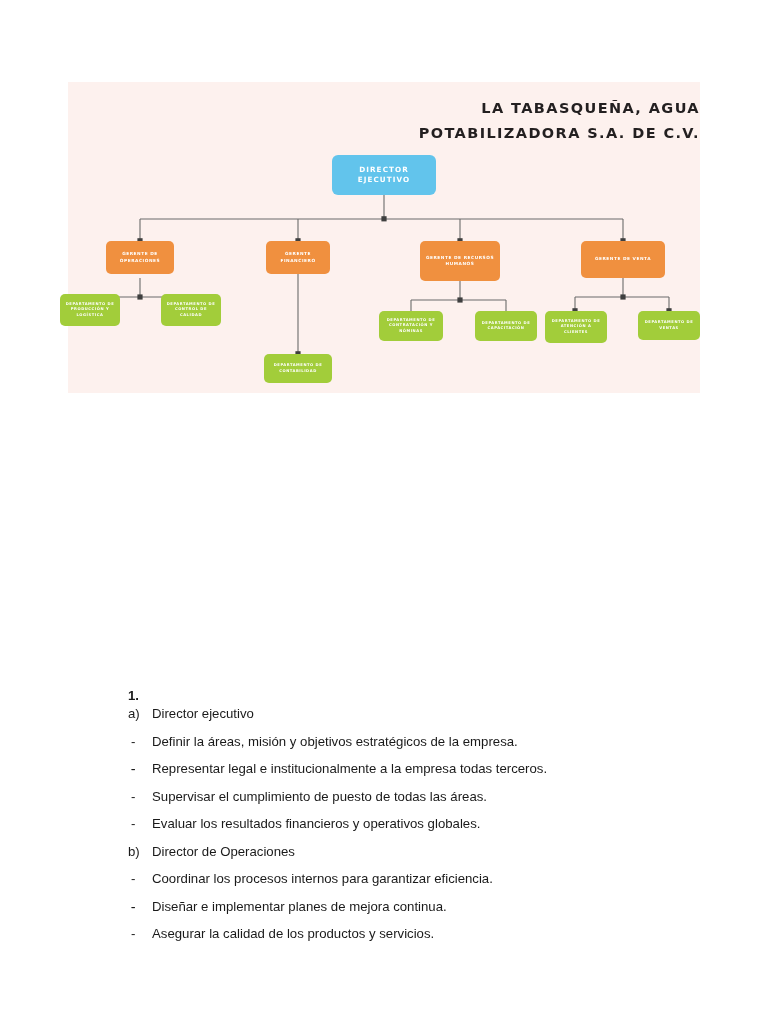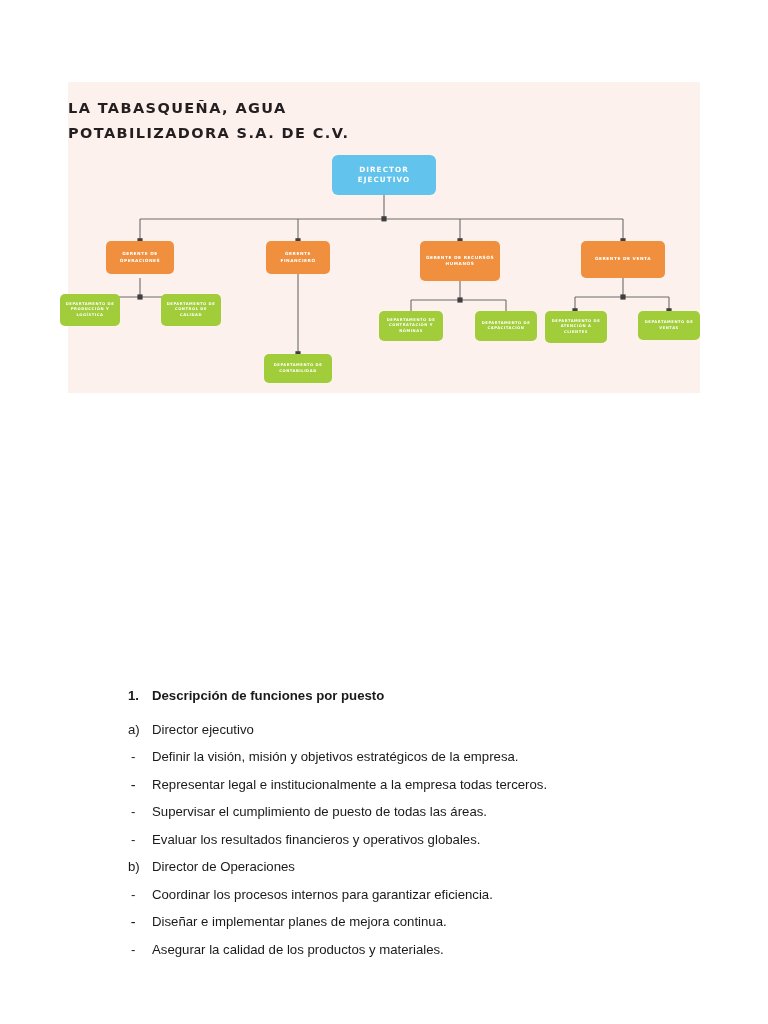--- a/index.html
+++ b/index.html
@@ -25,21 +25,21 @@
     width: 632px;
     height: 311px;
     background: #fdf1ee;
   }
 
   .org-title {
     position: absolute;
     left: 0;
     top: 14px;
     width: 100%;
-    text-align: left;
+    text-align: right;
     font-family: "DejaVu Sans", sans-serif;
     font-size: 14.5px;
     font-weight: bold;
     letter-spacing: 1.4px;
     line-height: 1.75;
     color: #231f20;
   }
   .org-title span { display: block; }
 
   
@@ -191,30 +191,29 @@
   <div class="node node-dept" style="left:407px; top:229px; width:62px; height:30px;">DEPARTAMENTO DE CAPACITACIÓN</div>
   <div class="node node-dept" style="left:477px; top:229px; width:62px; height:32px;">DEPARTAMENTO DE ATENCIÓN A CLIENTES</div>
   <div class="node node-dept" style="left:570px; top:229px; width:62px; height:29px;">DEPARTAMENTO DE VENTAS</div>
 
 </section>
 
 <section class="doc">
 
   <div class="doc-heading">
     <span class="marker">1.</span>
-    <span>Descripción de funciones por puesto</span>
   </div>
 
   <div class="doc-line">
     <span class="marker">a)</span>
     <span>Director ejecutivo</span>
   </div>
   <div class="doc-line dash">
     <span class="marker">-</span>
-    <span>Definir la visión, misión y objetivos estratégicos de la empresa.</span>
+    <span>Definir la áreas, misión y objetivos estratégicos de la empresa.</span>
   </div>
   <div class="doc-line dash">
     <span class="marker">-</span>
   </div>
   <div class="doc-line dash">
     <span class="marker">-</span>
     <span>Representar legal e institucionalmente a la empresa todas terceros.</span>
   </div>
   <div class="doc-line dash">
     <span class="marker">-</span>
@@ -234,16 +233,16 @@
   </div>
   <div class="doc-line dash">
     <span class="marker">-</span>
   </div>
   <div class="doc-line dash">
     <span class="marker">-</span>
     <span>Diseñar e implementar planes de mejora continua.</span>
   </div>
   <div class="doc-line dash">
     <span class="marker">-</span>
-    <span>Asegurar la calidad de los productos y materiales.</span>
+    <span>Asegurar la calidad de los productos y servicios.</span>
   </div>
 
 </section>
 
 </body></html>

